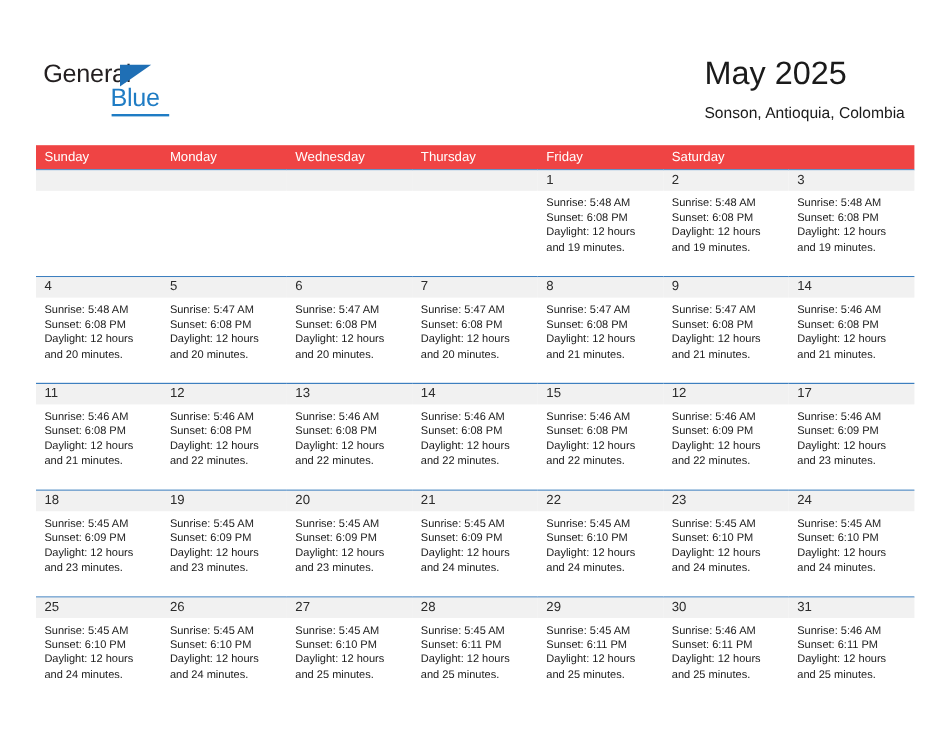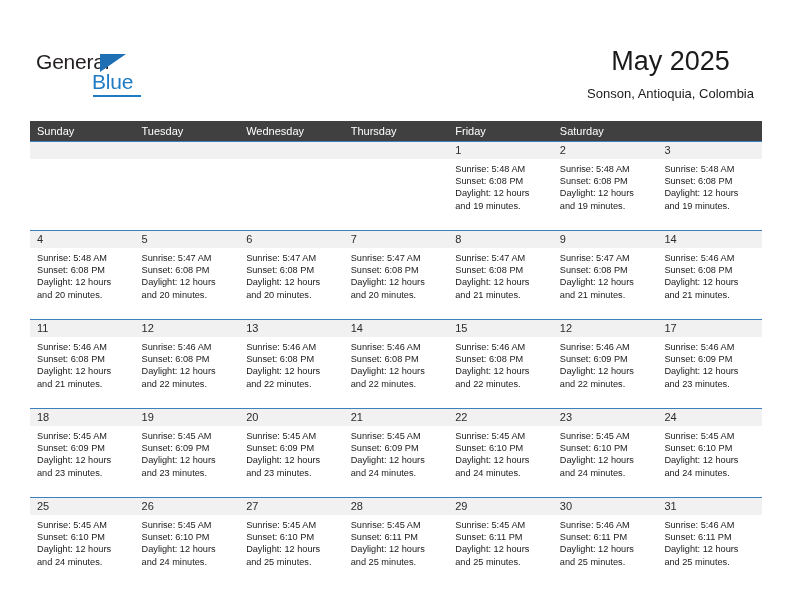--- a/index.html
+++ b/index.html
@@ -70,21 +70,21 @@
     top: 45px;
     width: 48px;
     height: 2px;
     background: #1f7cc4;
   }
 
   .title-block {
     position: absolute;
     right: 38px;
     top: 28px;
-    text-align: center;
+    text-align: left;
   }
   .cal-title {
     font-size: 27px;
     color: #1a1a1a;
     line-height: 34px;
     white-space: nowrap;
   }
   .cal-subtitle {
     font-size: 13px;
     color: #1a1a1a;
@@ -100,21 +100,21 @@
     top: 105px;
     width: 732px;
   }
   .week-row {
     display: flex;
     width: 732px;
   }
   .dow-row {
     display: flex;
     width: 732px;
-    background: #404040;
+    background: #ef4444;
   }
   .dow-cell {
     width: 104.57px;
     box-sizing: border-box;
     height: 20px;
     line-height: 20px;
     padding-left: 7px;
     font-size: 11px;
     color: #ffffff;
   }
@@ -164,21 +164,21 @@
     <div class="title-block">
       <div class="cal-title">May 2025</div>
       <div class="cal-subtitle">Sonson, Antioquia, Colombia</div>
     </div>
 
   </div>
 
   <div class="calendar">
     <div class="dow-row" id="dow-row">
         <div class="dow-cell">Sunday</div>
-        <div class="dow-cell">Tuesday</div>
+        <div class="dow-cell">Monday</div>
         <div class="dow-cell">Wednesday</div>
         <div class="dow-cell">Thursday</div>
         <div class="dow-cell">Friday</div>
         <div class="dow-cell">Saturday</div>
       </div>
     <div id="weeks-container">
         <div class="week-row">
           <div class="day-cell empty">
             <div class="daynum-band"></div>
             <div class="day-info"></div>

